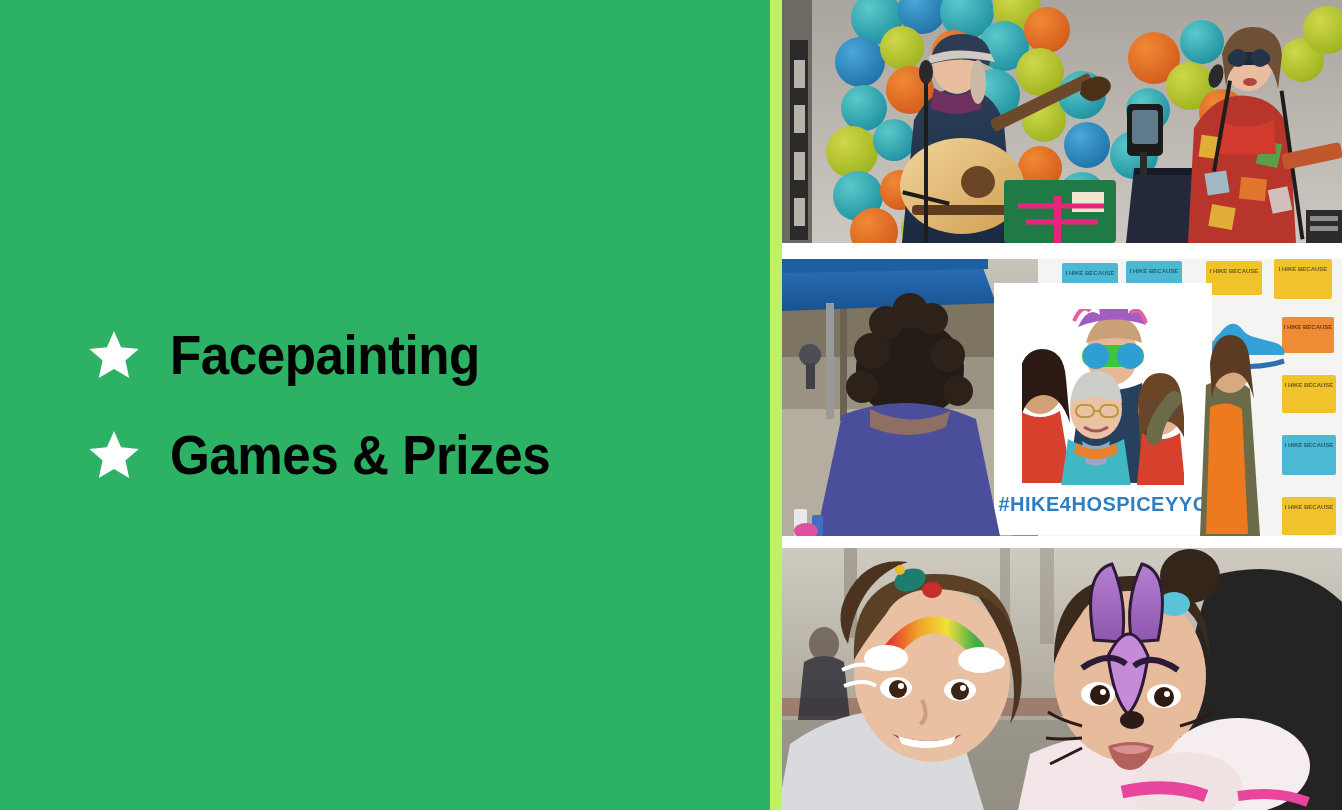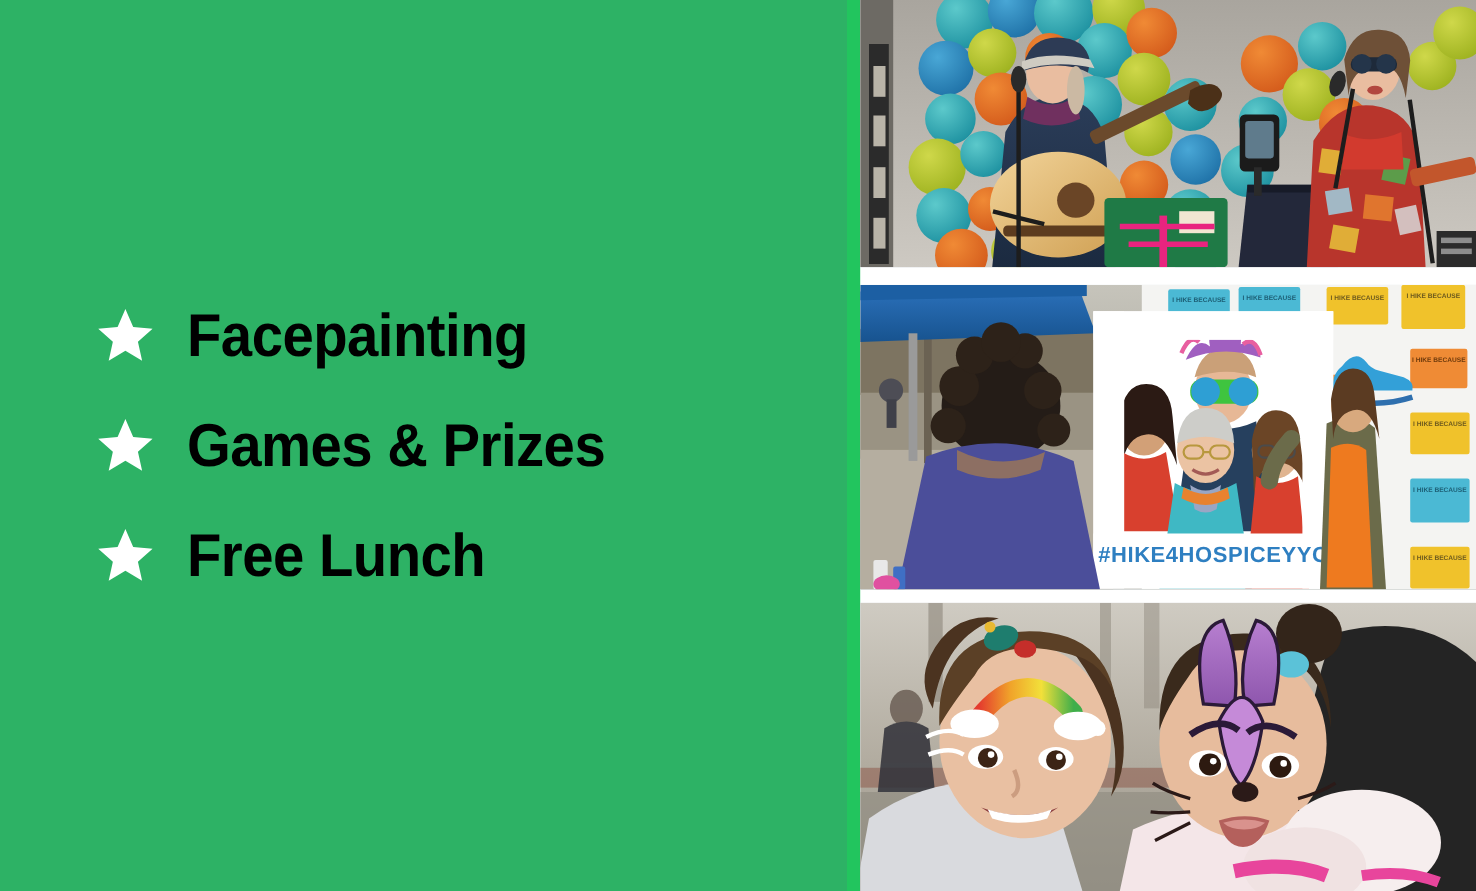--- a/index.html
+++ b/index.html
@@ -12,21 +12,21 @@
     width: 1342px;
     height: 810px;
     overflow: hidden;
     font-family: "Liberation Sans", sans-serif;
   }
 
   .slide {
     position: relative;
     width: 1342px;
     height: 810px;
-    background: #22c55e;
+    background: #bef264;
     display: block;
   }
 
   
   .green-panel {
     position: absolute;
     left: 0;
     top: 0;
     width: 770px;
     height: 810px;
@@ -121,28 +121,20 @@
 
       <li class="feature-item">
         <span class="star-icon">
           <svg viewBox="0 0 52 52" aria-hidden="true">
             <polygon fill="#ffffff" points="26,2 33.1,18.2 50.7,19.9 37.4,31.6 41.2,48.9 26,39.9 10.8,48.9 14.6,31.6 1.3,19.9 18.9,18.2"></polygon>
           </svg>
         </span>
         <span class="feature-label">Games &amp; Prizes</span>
       </li>
 
-      <li class="feature-item">
-        <span class="star-icon">
-          <svg viewBox="0 0 52 52" aria-hidden="true">
-            <polygon fill="#ffffff" points="26,2 33.1,18.2 50.7,19.9 37.4,31.6 41.2,48.9 26,39.9 10.8,48.9 14.6,31.6 1.3,19.9 18.9,18.2"></polygon>
-          </svg>
-        </span>
-        <span class="feature-label">Free Lunch</span>
-      </li>
 
 
     </ul>
   </div>
 
   <div class="photo-column">
 
     <div class="photo photo-1">
       <svg class="photo-art" viewBox="0 0 560 243" preserveAspectRatio="xMidYMid slice" aria-hidden="true">
         <defs>

